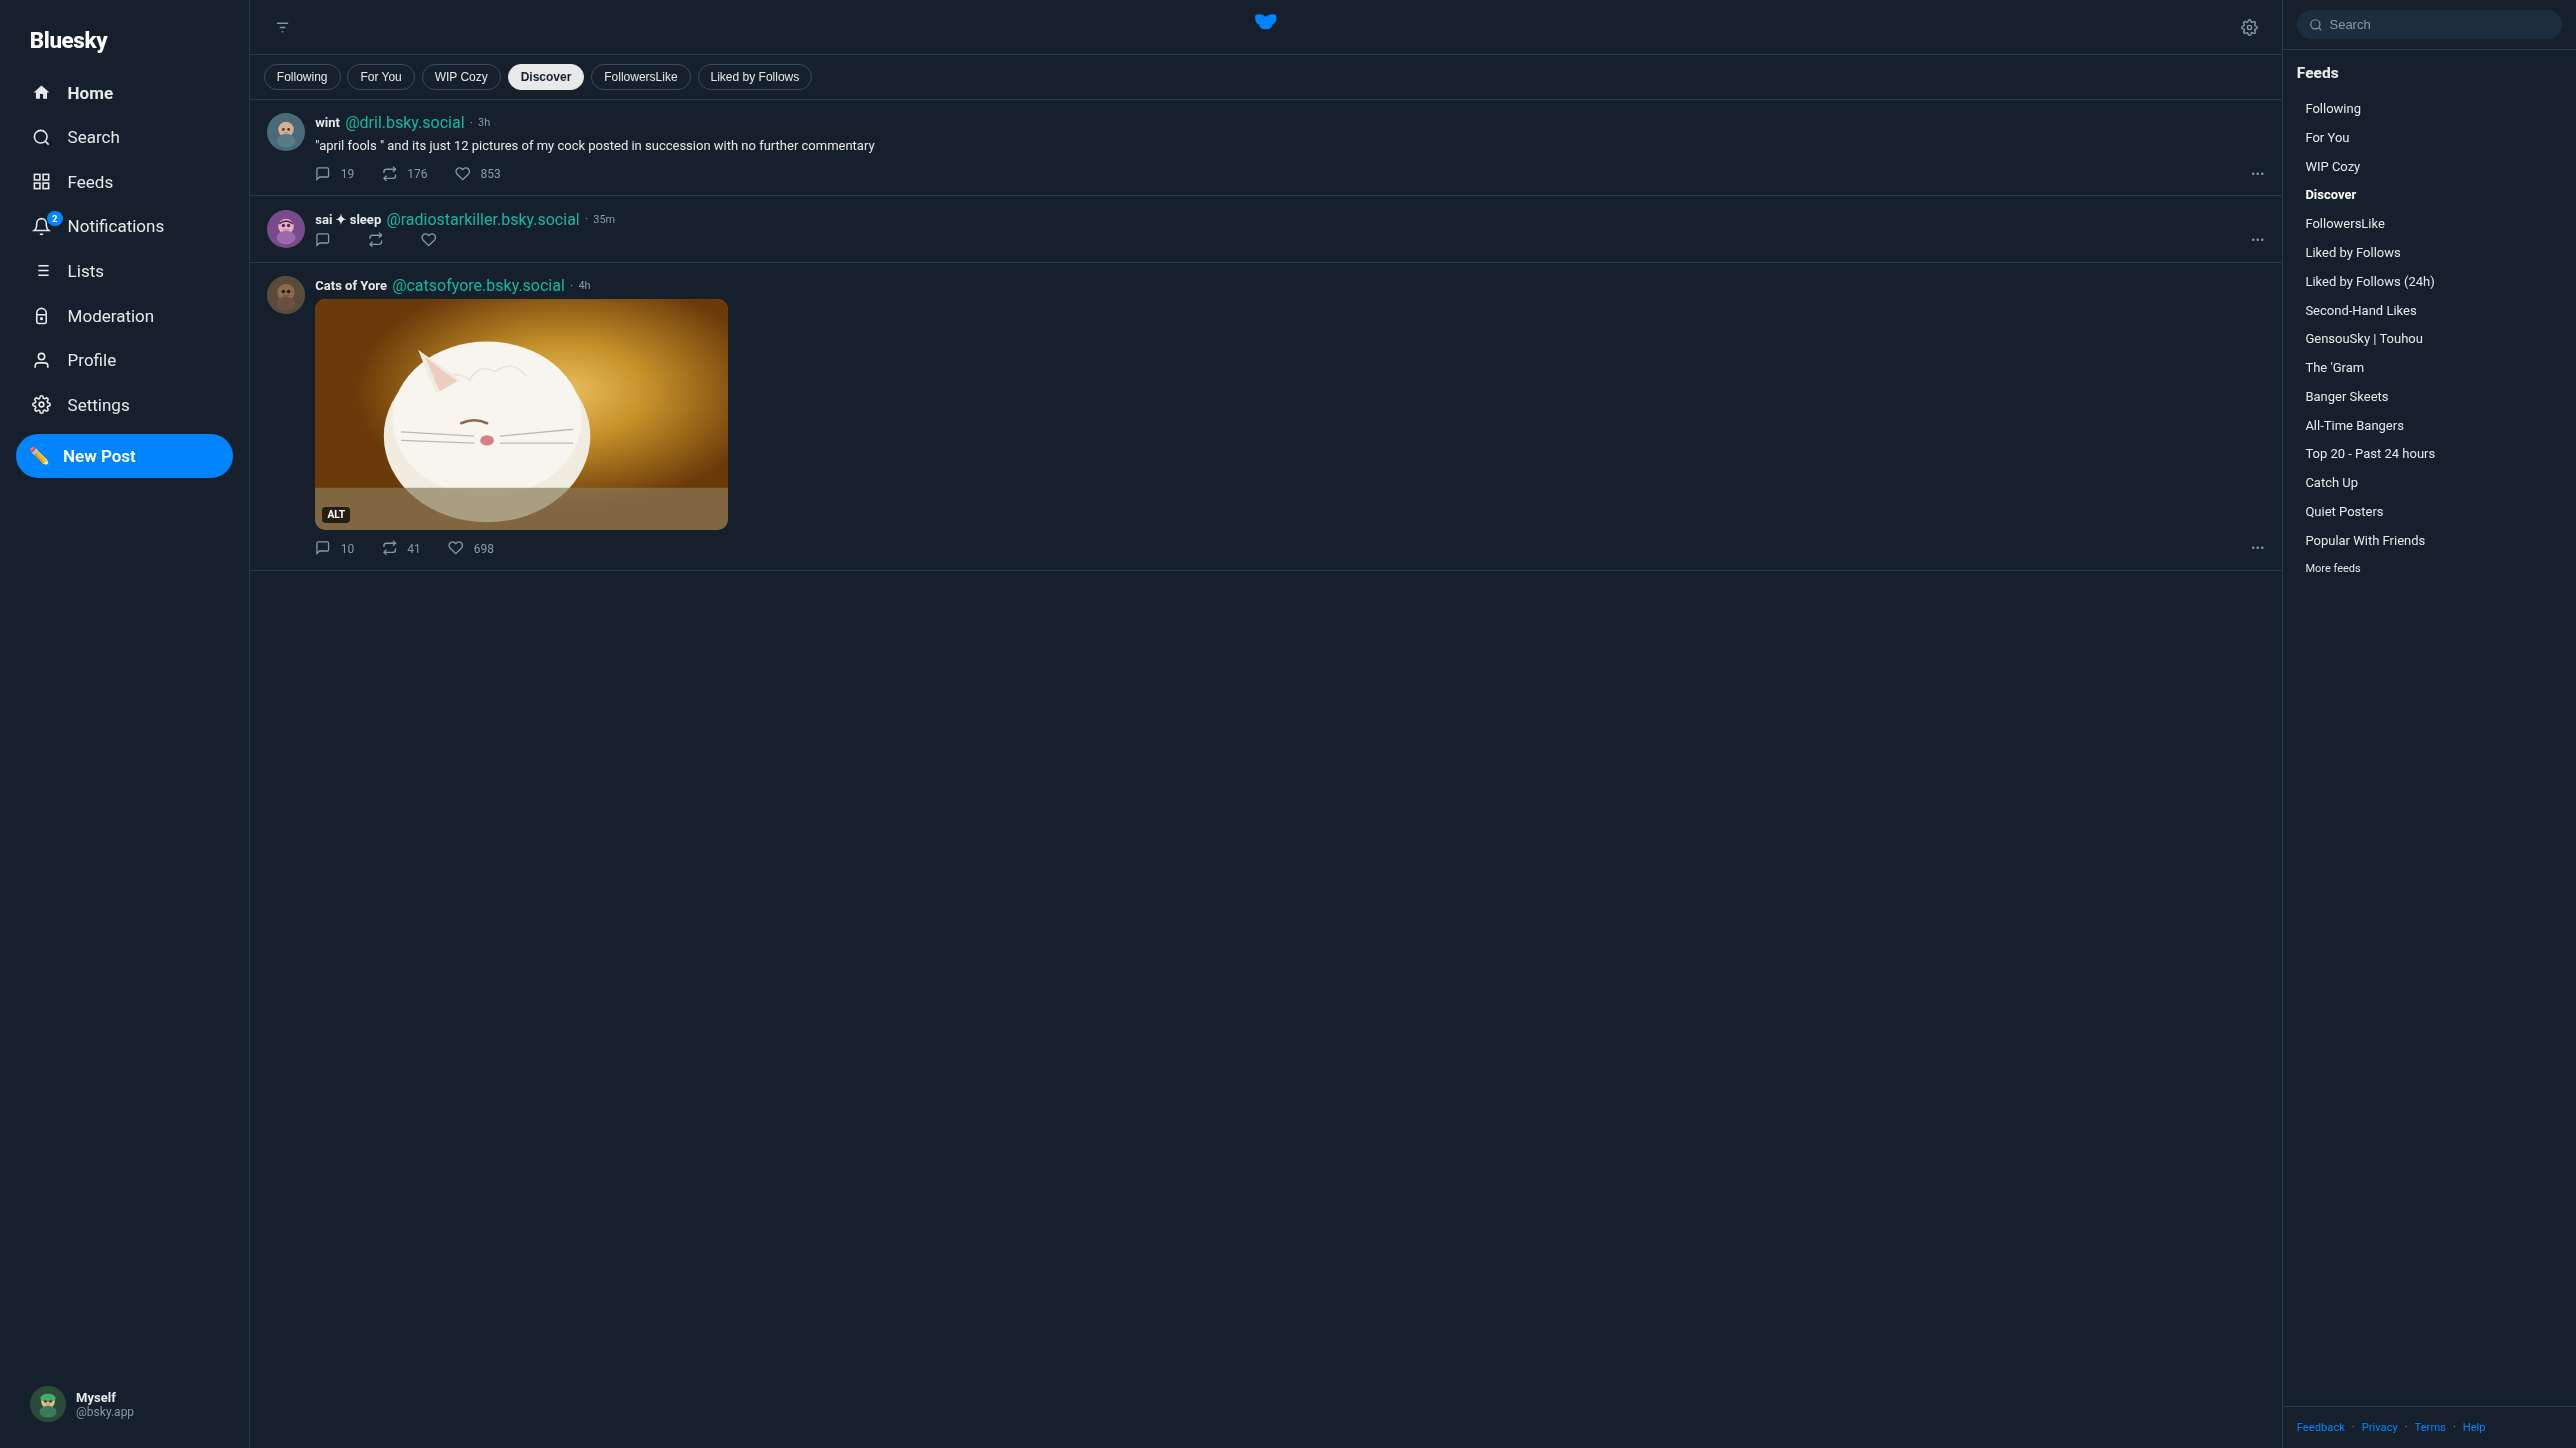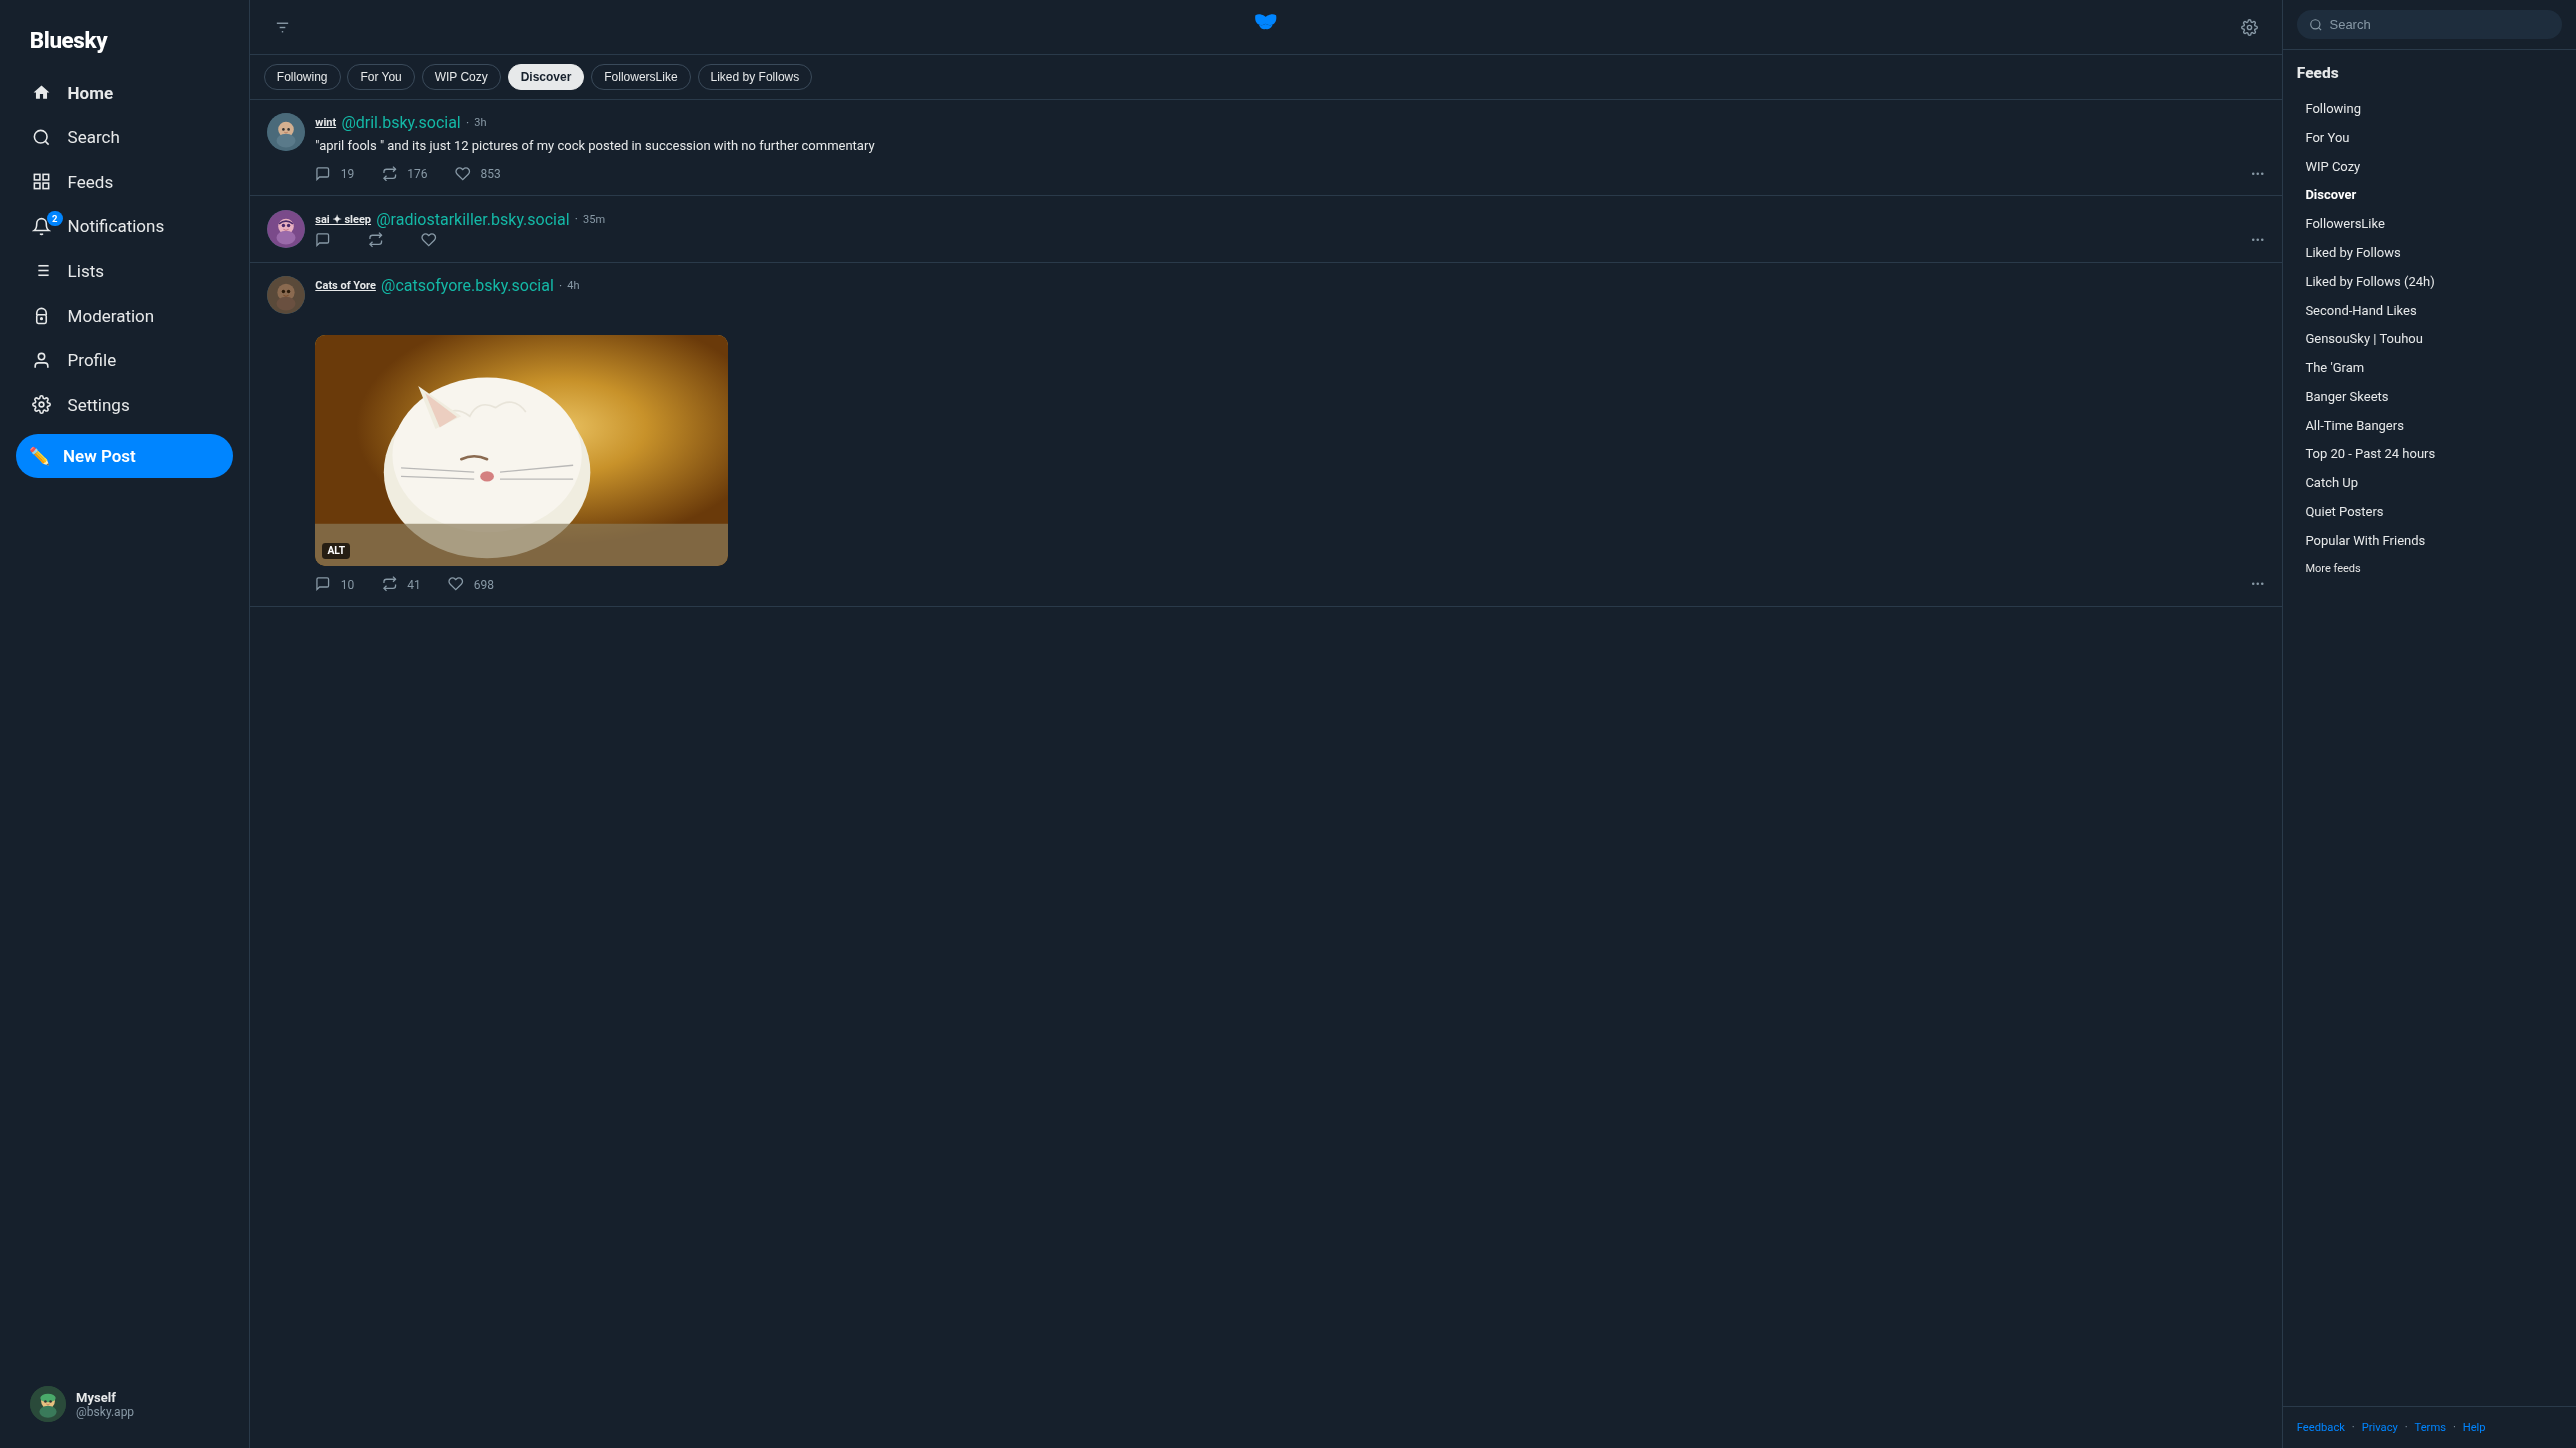--- a/index.html
+++ b/index.html
@@ -202,41 +202,40 @@
       font-size: 17px;
     }
     .post-content { flex: 1; min-width: 0; }
     .post-header {
       display: flex;
       align-items: center;
       gap: 5.2px;
       margin-bottom: 3.4px;
       flex-wrap: wrap;
     }
-    .post-display-name { font-weight: 700; font-size: 11px; text-decoration: underline; }
+    .post-display-name { font-weight: 700; font-size: 13px; }
     .post-handle { color: #14b8a6; font-size: 16px; }
     .post-time { color: #8899a6; font-size: 11px; }
     .post-dot { color: #8899a6; font-size: 12px; }
     .post-text { font-size: 13px; line-height: 1.5; margin-bottom: 10.3px; color: #e7e9ea; }
     .post-image {
       width: 100%;
       max-width: 413px;
       border-radius: 10.3px;
       overflow: hidden;
       position: relative;
       margin-bottom: 10.3px;
     }
     .post-image-inner {
       width: 100%;
       padding-bottom: 56%;
       background: linear-gradient(135deg, #c8962a 0%, #d4a03a 30%, #e8c060 50%, #b87820 70%, #8a5a10 100%);
       position: relative;
       border-radius: 10.3px;
       overflow: hidden;
-      margin-top: 36px;
     }
     .alt-badge {
       position: absolute;
       bottom: 6.9px;
       left: 6.9px;
       background: rgba(0,0,0,0.7);
       color: #fff;
       font-size: 10.3px;
       font-weight: 700;
       padding: 1.7px 5.2px;

